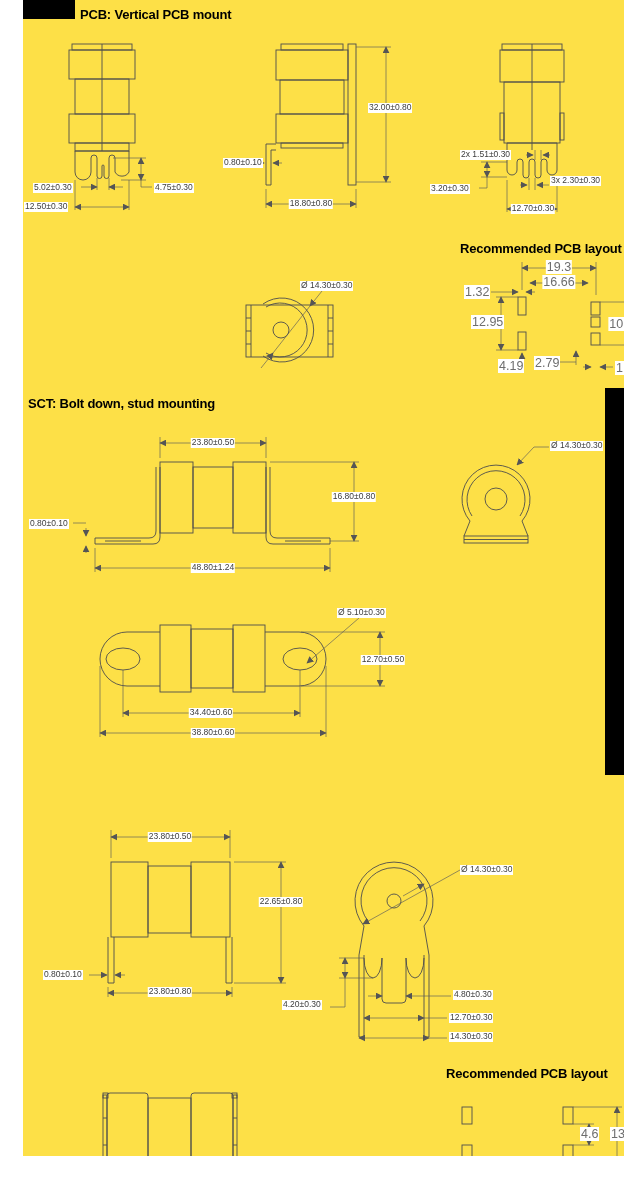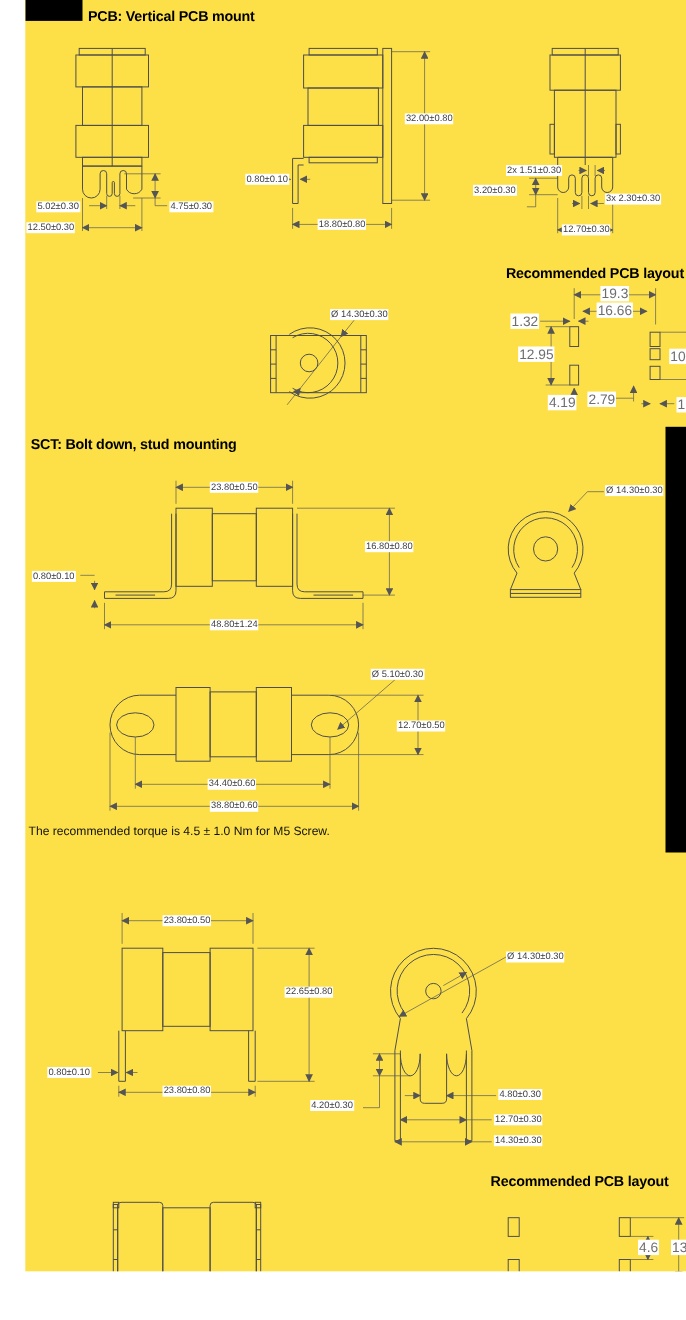--- a/index.html
+++ b/index.html
@@ -258,21 +258,21 @@
 <div class="bar" style="left:603px;top:775px;width:21px;height:425px;"></div>
 
 <div class="h" style="left:57px;top:7px;">PCB: Vertical PCB mount</div>
 <div class="dim" style="left:10px;top:183px;">5.02±0.30</div>
 <div class="dim" style="left:131px;top:183px;">4.75±0.30</div>
 <div class="dim" style="left:1px;top:202px;">12.50±0.30</div>
 <div class="dim" style="left:345px;top:103px;">32.00±0.80</div>
 <div class="dim" style="left:200px;top:158px;">0.80±0.10</div>
 <div class="dim dimc" style="left:288px;top:199px;text-align:center;">18.80±0.80</div>
 <div class="dim" style="left:437px;top:150px;">2x 1.51±0.30</div>
-<div class="dim" style="left:407px;top:168px;text-align:center;">3.20±0.30</div>
+<div class="dim" style="left:407px;top:184px;text-align:center;">3.20±0.30</div>
 <div class="dim" style="left:527px;top:176px;">3x 2.30±0.30</div>
 <div class="dim dimc" style="left:510px;top:204px;">12.70±0.30</div>
 <div class="dim" style="left:277px;top:281px;">Ø 14.30±0.30</div>
 <div class="h" style="left:437px;top:241px;">Recommended PCB layout</div>
 <div class="dim dimL dimc" style="left:536px;top:260px;">19.3</div>
 <div class="dim dimL dimc" style="left:536px;top:275px;">16.66</div>
 <div class="dim dimL" style="left:441px;top:285px;">1.32</div>
 <div class="dim dimL" style="left:448px;top:315px;">12.95</div>
 <div class="dim dimL dimc" style="left:602px;top:317px;">10.41</div>
 <div class="dim dimL" style="left:475px;top:359px;">4.19</div>
@@ -282,21 +282,20 @@
 <div class="h" style="left:5px;top:396px;">SCT: Bolt down, stud mounting</div>
 <div class="dim dimc" style="left:190px;top:438px;">23.80±0.50</div>
 <div class="dim dimc" style="left:331px;top:492px;">16.80±0.80</div>
 <div class="dim" style="left:6px;top:519px;">0.80±0.10</div>
 <div class="dim dimc" style="left:190px;top:563px;">48.80±1.24</div>
 <div class="dim" style="left:527px;top:441px;">Ø 14.30±0.30</div>
 <div class="dim" style="left:314px;top:608px;">Ø 5.10±0.30</div>
 <div class="dim dimc" style="left:360px;top:655px;">12.70±0.50</div>
 <div class="dim dimc" style="left:188px;top:708px;">34.40±0.60</div>
 <div class="dim dimc" style="left:190px;top:728px;">38.80±0.60</div>
-<div class="note" style="left:3px;top:750px;">The recommended torque is 4.5 ± 1.0 Nm for M5 Screw.</div>
 
 <div class="dim dimc" style="left:147px;top:832px;">23.80±0.50</div>
 <div class="dim dimc" style="left:258px;top:897px;">22.65±0.80</div>
 <div class="dim" style="left:20px;top:970px;">0.80±0.10</div>
 <div class="dim dimc" style="left:147px;top:987px;">23.80±0.80</div>
 <div class="dim" style="left:437px;top:865px;">Ø 14.30±0.30</div>
 <div class="dim" style="left:259px;top:1000px;">4.20±0.30</div>
 <div class="dim" style="left:430px;top:990px;">4.80±0.30</div>
 <div class="dim" style="left:426px;top:1013px;">12.70±0.30</div>
 <div class="dim" style="left:426px;top:1032px;">14.30±0.30</div>

